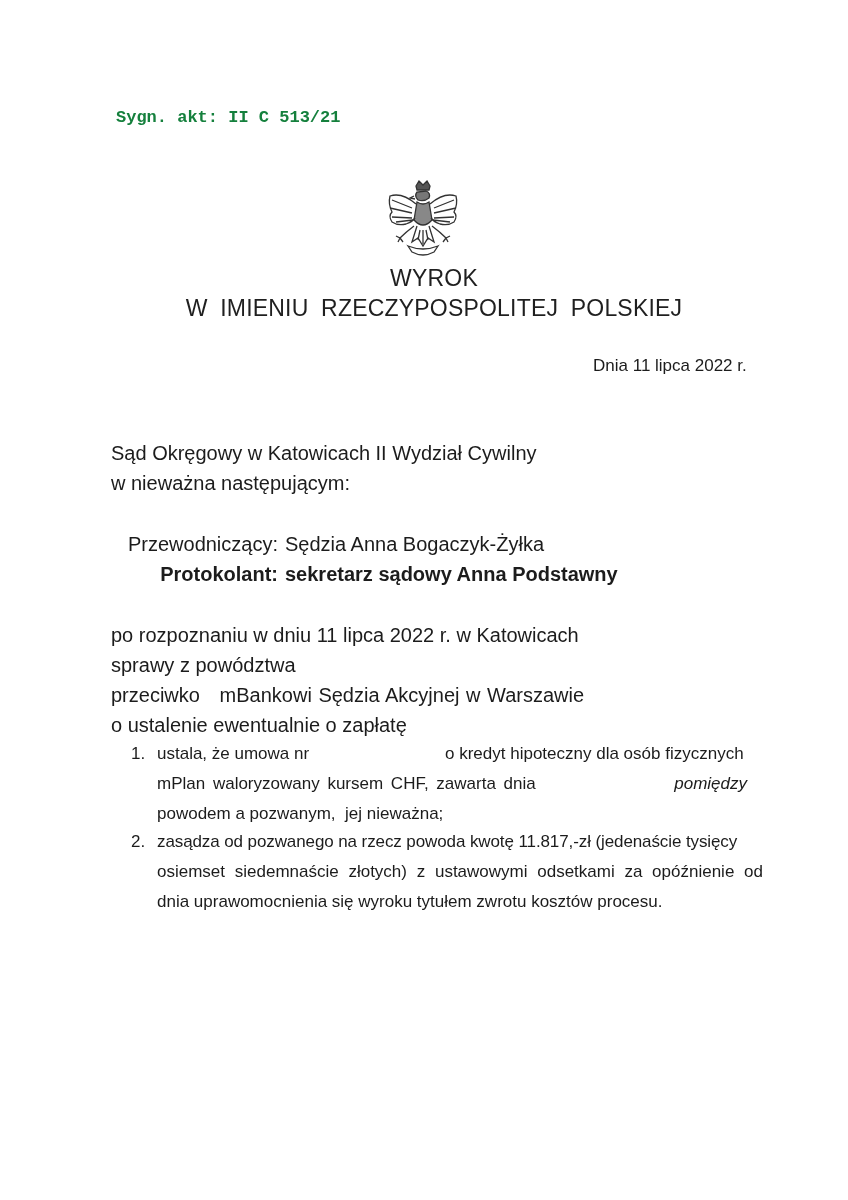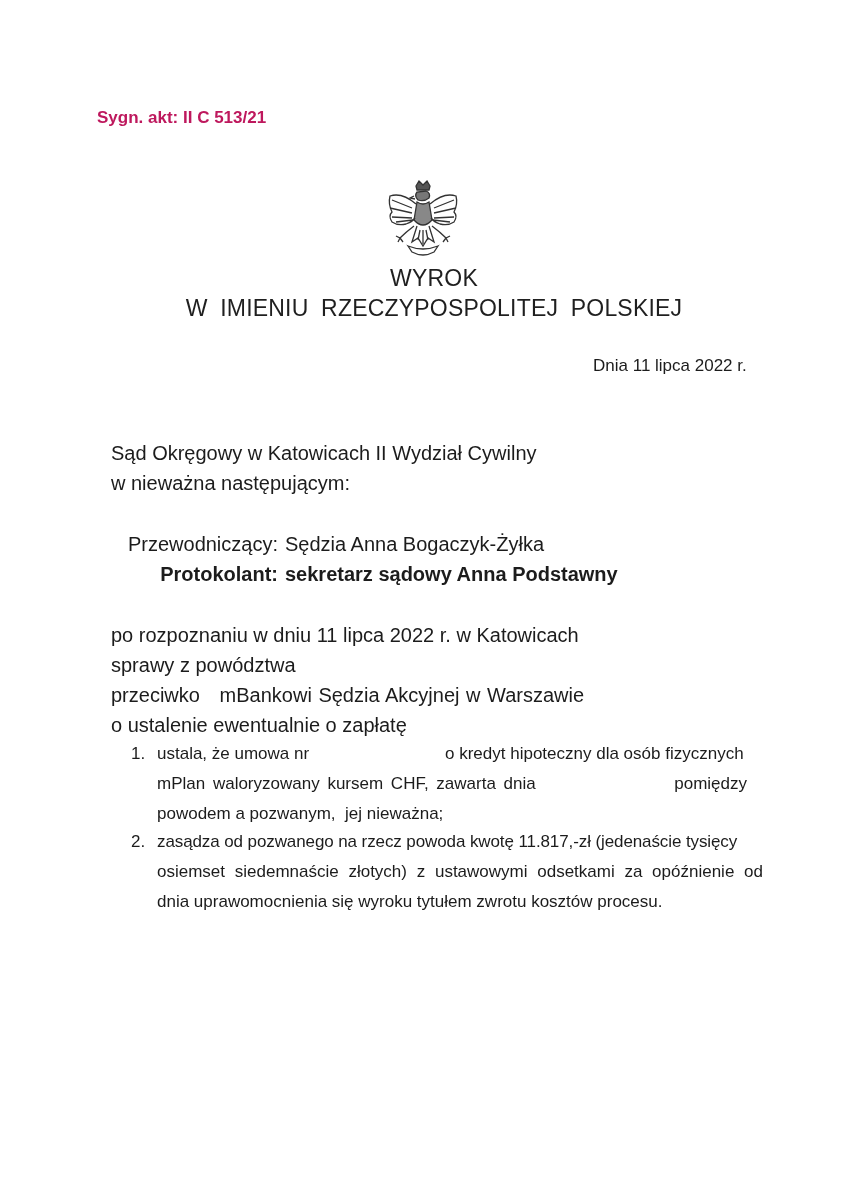--- a/index.html
+++ b/index.html
@@ -1,21 +1,21 @@
 <!DOCTYPE html>
 <html><head>
 <meta charset="utf-8">
 <style>
   html, body { margin: 0; padding: 0; background: #ffffff; }
   body {
     width: 848px; height: 1200px; position: relative; overflow: hidden;
     font-family: "Liberation Sans", sans-serif; color: #1c1c1c;
   }
   .abs { position: absolute; white-space: nowrap; }
-  .signature { left: 97px; top: 108px; font-size: 17px; font-weight: bold; color: #be185d; }
+  .signature { left: 116px; top: 108px; font-size: 17px; font-weight: bold; color: #15803d; font-family: Liberation Mono, monospace; }
   .emblem { left: 384px; top: 180px; width: 78px; height: 82px; }
   .title { left: 0; width: 848px; text-align: center; font-size: 23px; color: #1f1f1f; letter-spacing: 0.2px; }
   .t1 { top: 265px; left: 10px; }
   .t2 { top: 295px; left: 10px; word-spacing: 6px; }
   .date { left: 593px; top: 356px; font-size: 17px; }
   .body-txt { font-size: 20px; }
   .court1 { left: 111px; top: 442px; }
   .court2 { left: 111px; top: 472px; }
   .role-label { right: 570px; text-align: center; }
   .r1 { top: 533px; }
@@ -79,20 +79,20 @@
 <div class="abs body-txt p3" style="white-space:pre">przeciwko   mBankowi Sędzia Akcyjnej w Warszawie</div>
 <div class="abs body-txt p4">o ustalenie ewentualnie o zapłatę</div>
 
 <div class="abs item-num" style="top:744px">1.</div>
 <div class="abs item-line" style="top:744px">
   <span>ustala, że umowa nr</span>
   <span style="position:absolute; left:288px;">o kredyt hipoteczny dla osób fizycznych</span>
 </div>
 <div class="abs item-line" style="top:774px">
   <span style="word-spacing:3px">mPlan waloryzowany kursem CHF, zawarta dnia</span>
-  <span style="position:absolute; right:0;">pomiędzy</span>
+  <span style="position:absolute; right:0;font-style:italic;">pomiędzy</span>
 </div>
 <div class="abs item-line" style="top:804px; white-space:pre">powodem a pozwanym,  jej nieważna;</div>
 
 <div class="abs item-num" style="top:832px">2.</div>
 <div class="abs item-line" style="top:832px; letter-spacing:-0.1px">zasądza od pozwanego na rzecz powoda kwotę 11.817,-zł (jedenaście tysięcy</div>
 <div class="abs item-line" style="top:862px; word-spacing:5px">osiemset siedemnaście złotych) z ustawowymi odsetkami za opóźnienie od</div>
 <div class="abs item-line" style="top:892px">dnia uprawomocnienia się wyroku tytułem zwrotu kosztów procesu.</div>
 
 </body></html>

